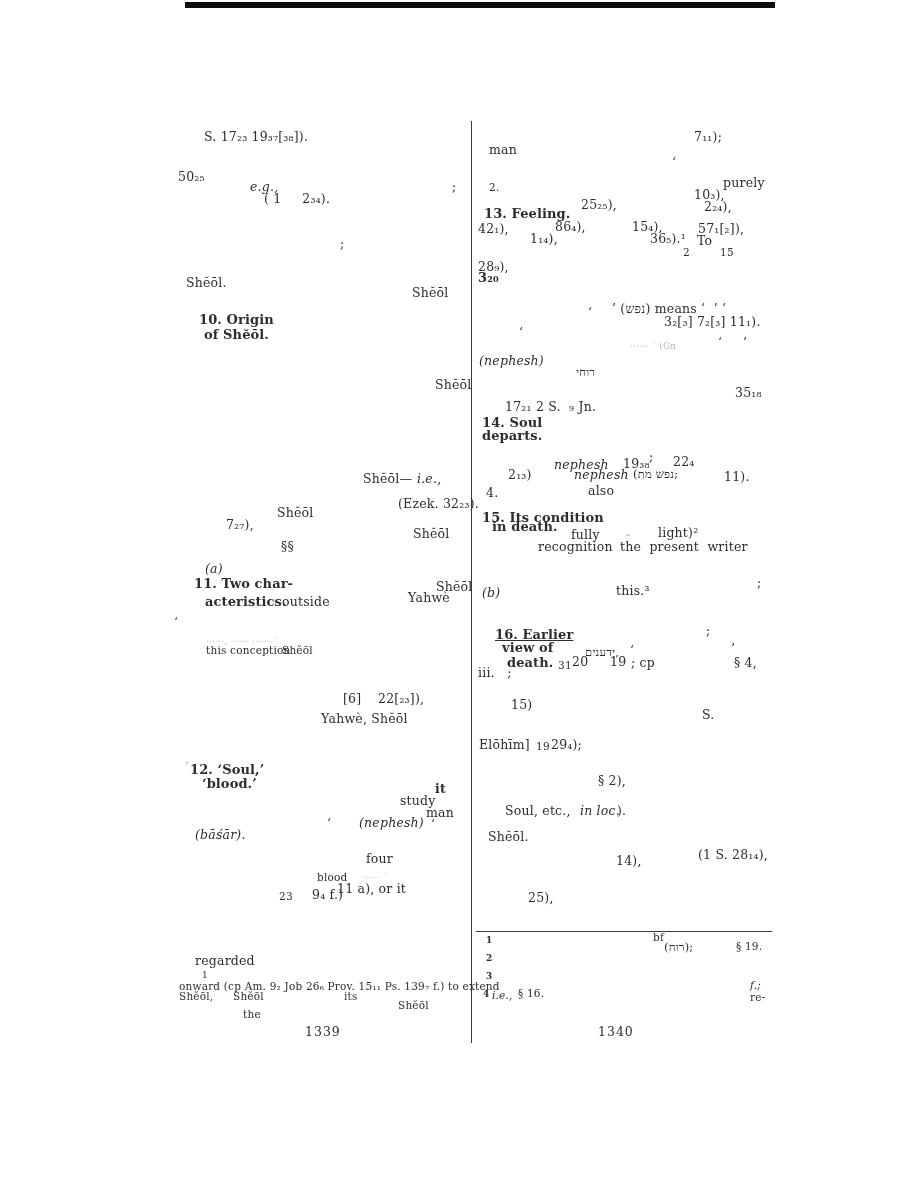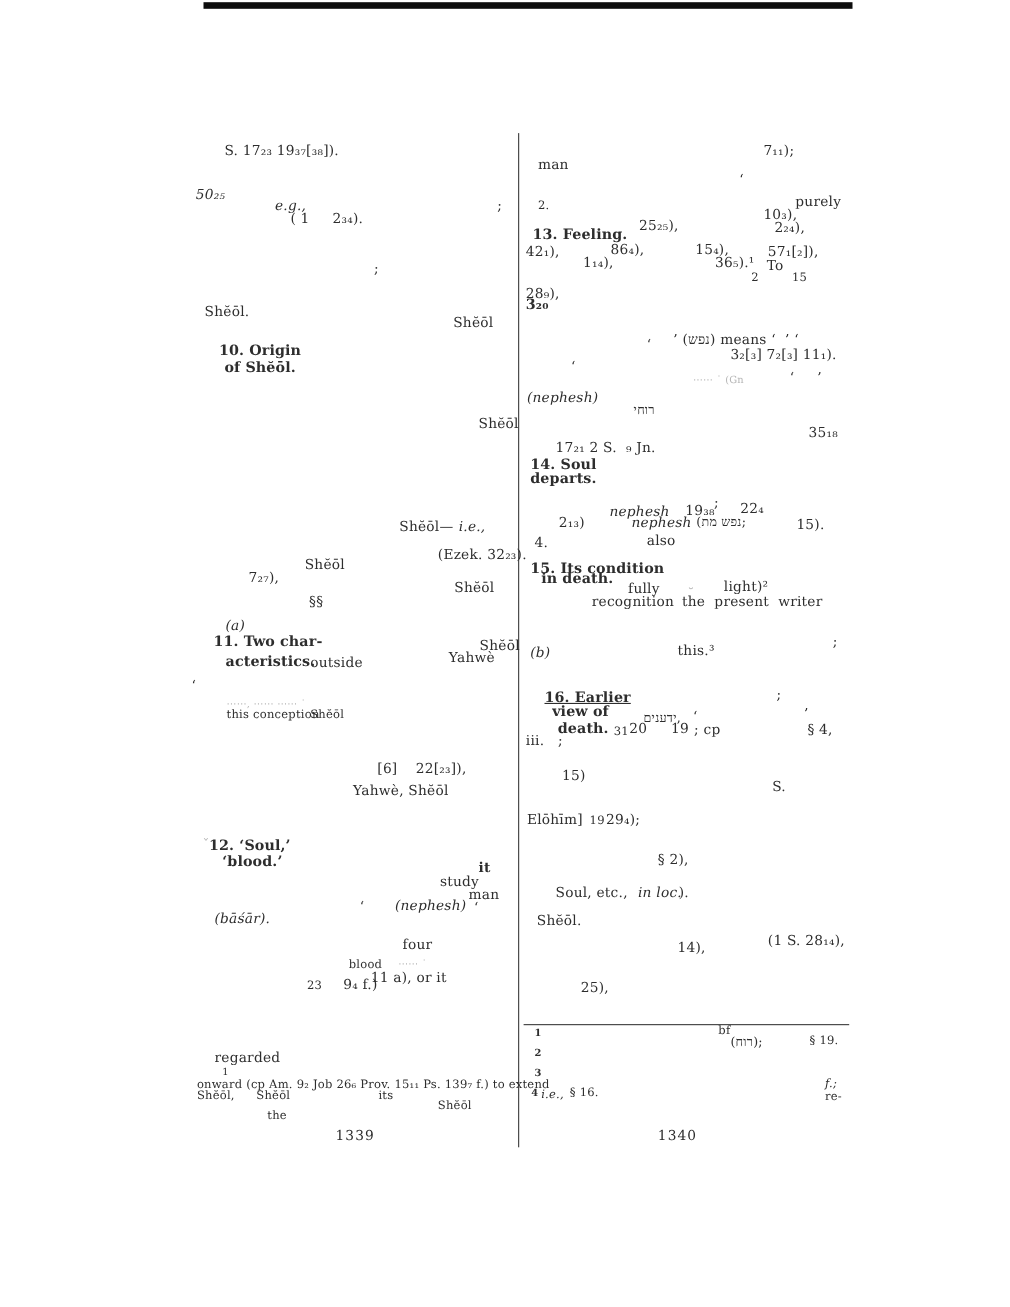--- a/index.html
+++ b/index.html
@@ -45,21 +45,21 @@
 </head>
 <body>
 
 <div class="scan">
   <div class="top-bar"></div>
   <div class="col-rule"></div>
   <div class="footnote-rule"></div>
 
   <div id="frag-layer">
       <span class="frag" style="left: 204px; top: 130px;">S. 17₂₃ 19₃₇[₃₈]).</span>
-      <span class="frag" style="left: 178px; top: 170px; font-style: italic;">50₂₅</span>
+      <span class="frag" style="left: 178px; top: 170px;">50₂₅</span>
       <span class="frag i" style="left: 250px; top: 180px;">e.g.,</span>
       <span class="frag" style="left: 264px; top: 192px;">( 1     2₃₄).</span>
       <span class="frag" style="left: 452px; top: 180px;">;</span>
       <span class="frag" style="left: 340px; top: 237px;">;</span>
       <span class="frag" style="left: 186px; top: 276px;">Shĕōl.</span>
       <span class="frag" style="left: 412px; top: 286px;">Shĕōl</span>
       <span class="frag b" style="left: 199px; top: 313px;">10. Origin</span>
       <span class="frag b" style="left: 204px; top: 328px;">of Shĕōl.</span>
       <span class="frag" style="left: 435px; top: 378px;">Shĕōl</span>
       <span class="frag" style="left: 363px; top: 472px;">Shĕōl—</span>
@@ -137,21 +137,21 @@
       <span class="frag" style="left: 505px; top: 400px;">17₂₁ 2 S.  ₉ Jn.</span>
       <span class="frag b" style="left: 482px; top: 416px;">14. Soul</span>
       <span class="frag b" style="left: 482px; top: 429px;">departs.</span>
       <span class="frag" style="left: 649px; top: 450px;">;</span>
       <span class="frag i" style="left: 554px; top: 458px;">nephesh</span>
       <span class="frag" style="left: 623px; top: 457px;">19₃₈</span>
       <span class="frag" style="left: 673px; top: 455px;">22₄</span>
       <span class="frag" style="left: 508px; top: 468px;">2₁₃)</span>
       <span class="frag i" style="left: 574px; top: 468px;">nephesh</span>
       <span class="frag heb" style="left: 633px; top: 468px;">(נפש מת;</span>
-      <span class="frag" style="left: 724px; top: 470px;">15).</span>
+      <span class="frag" style="left: 724px; top: 470px;">11).</span>
       <span class="frag" style="left: 486px; top: 486px;">4.</span>
       <span class="frag" style="left: 588px; top: 484px;">also</span>
       <span class="frag b" style="left: 482px; top: 511px;">15. Its condition</span>
       <span class="frag b" style="left: 492px; top: 520px;">in death.</span>
       <span class="frag" style="left: 571px; top: 528px;">fully</span>
       <span class="frag faded" style="left: 625px; top: 533px;">˘</span>
       <span class="frag" style="left: 658px; top: 526px;">light)²</span>
       <span class="frag" style="left: 538px; top: 540px;">recognition</span>
       <span class="frag" style="left: 620px; top: 540px;">the  present  writer</span>
       <span class="frag" style="left: 757px; top: 576px;">;</span>

